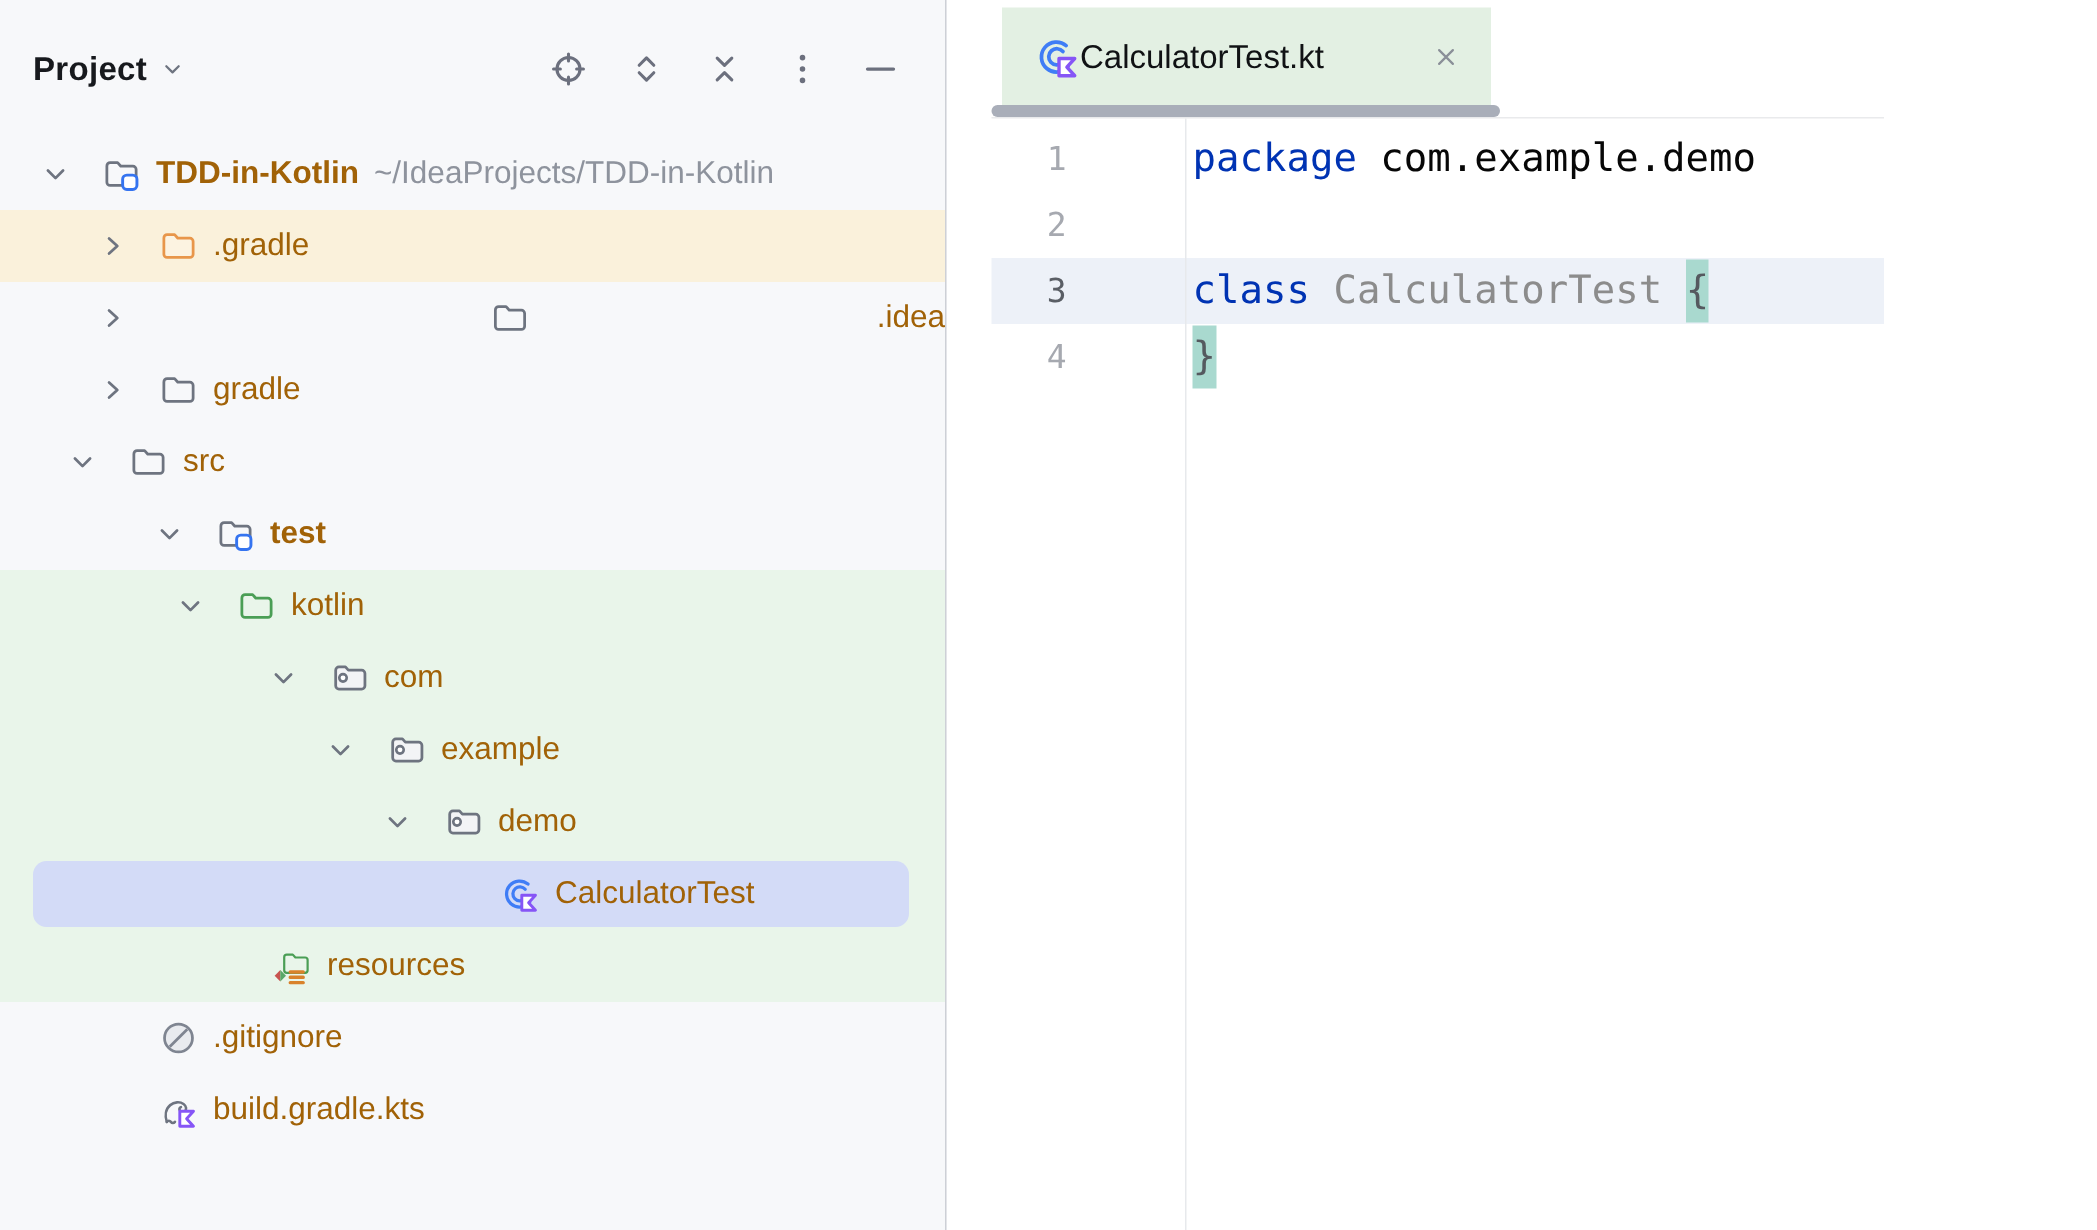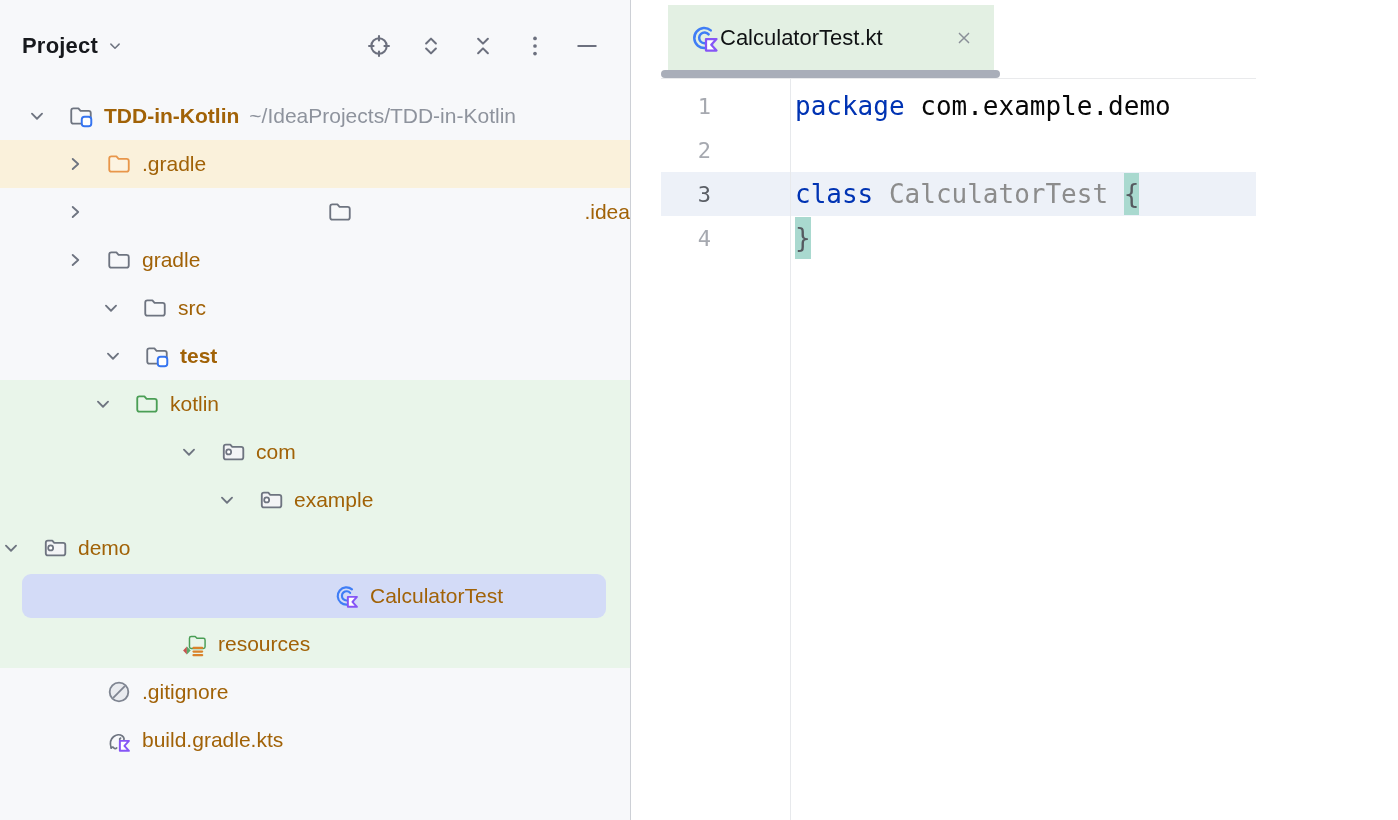--- a/index.html
+++ b/index.html
@@ -148,21 +148,21 @@
               </svg>
             </span>
           </span>
           <span class="tree-icon">
             <svg width="26" height="26" viewBox="0 0 24 24">
               <path d="M3 7c0-1.1.9-2 2-2h4.6l2 2.2H19c1.1 0 2 .9 2 2V17c0 1.1-.9 2-2 2H5c-1.1 0-2-.9-2-2V7z" stroke="#6E7480" stroke-width="1.7" fill="none" stroke-linejoin="round"></path>
             </svg>
           </span>
           <span class="tree-label">gradle</span>
         </div>
-        <div class="row" style="padding-left: 100px;">
+        <div class="row" style="padding-left: 44px;">
           <span class="slot">
             <span>
               <svg width="22" height="22" viewBox="0 0 24 24">
                 <path d="M6.5 9.5 12 15 17.5 9.5" stroke="#6E7480" stroke-width="2" stroke-linecap="round" stroke-linejoin="round" fill="none"></path>
               </svg>
             </span>
           </span>
           <span class="tree-icon">
             <svg width="26" height="26" viewBox="0 0 24 24">
               <path d="M3 7c0-1.1.9-2 2-2h4.6l2 2.2H19c1.1 0 2 .9 2 2V17c0 1.1-.9 2-2 2H5c-1.1 0-2-.9-2-2V7z" stroke="#6E7480" stroke-width="1.7" fill="none" stroke-linejoin="round"></path>
@@ -179,21 +179,21 @@
             </span>
           </span>
           <span class="tree-icon">
             <svg width="26" height="26" viewBox="0 0 24 24">
               <path d="M3 7c0-1.1.9-2 2-2h4.6l2 2.2H19c1.1 0 2 .9 2 2V17c0 1.1-.9 2-2 2H5c-1.1 0-2-.9-2-2V7z" stroke="#6E7480" stroke-width="1.7" fill="none" stroke-linejoin="round"></path>
               <rect x="12.7" y="12.7" width="8.8" height="8.8" rx="2.6" fill="#FFFFFF" stroke="#3574F0" stroke-width="1.8"></rect>
             </svg>
           </span>
           <span class="tree-label bold">test</span>
         </div>
-        <div class="row band-green" style="padding-left: 92px;">
+        <div class="row band-green" style="padding-left: 116px;">
           <span class="slot">
             <span>
               <svg width="22" height="22" viewBox="0 0 24 24">
                 <path d="M6.5 9.5 12 15 17.5 9.5" stroke="#6E7480" stroke-width="2" stroke-linecap="round" stroke-linejoin="round" fill="none"></path>
               </svg>
             </span>
           </span>
           <span class="tree-icon">
             <svg width="26" height="26" viewBox="0 0 24 24">
               <path d="M3 7c0-1.1.9-2 2-2h4.6l2 2.2H19c1.1 0 2 .9 2 2V17c0 1.1-.9 2-2 2H5c-1.1 0-2-.9-2-2V7z" stroke="#4A9E55" stroke-width="1.7" fill="none" stroke-linejoin="round"></path>
@@ -226,21 +226,21 @@
             </span>
           </span>
           <span class="tree-icon">
             <svg width="26" height="26" viewBox="0 0 24 24">
               <path d="M3.5 7.2c0-1.1.9-2 2-2h4l1.8 2h8.2c1.1 0 2 .9 2 2v7.6c0 1.1-.9 2-2 2h-14c-1.1 0-2-.9-2-2V7.2z" stroke="#6E7480" stroke-width="1.7" fill="#F3F4F6" stroke-linejoin="round"></path>
               <circle cx="8" cy="11.9" r="2.3" fill="#FFFFFF" stroke="#6E7480" stroke-width="1.6"></circle>
             </svg>
           </span>
           <span class="tree-label">example</span>
         </div>
-        <div class="row band-green" style="">
+        <div class="row band-green" style="padding-left: 254px;">
           <span class="slot">
             <span>
               <svg width="22" height="22" viewBox="0 0 24 24">
                 <path d="M6.5 9.5 12 15 17.5 9.5" stroke="#6E7480" stroke-width="2" stroke-linecap="round" stroke-linejoin="round" fill="none"></path>
               </svg>
             </span>
           </span>
           <span class="tree-icon">
             <svg width="26" height="26" viewBox="0 0 24 24">
               <path d="M3.5 7.2c0-1.1.9-2 2-2h4l1.8 2h8.2c1.1 0 2 .9 2 2v7.6c0 1.1-.9 2-2 2h-14c-1.1 0-2-.9-2-2V7.2z" stroke="#6E7480" stroke-width="1.7" fill="#F3F4F6" stroke-linejoin="round"></path>

